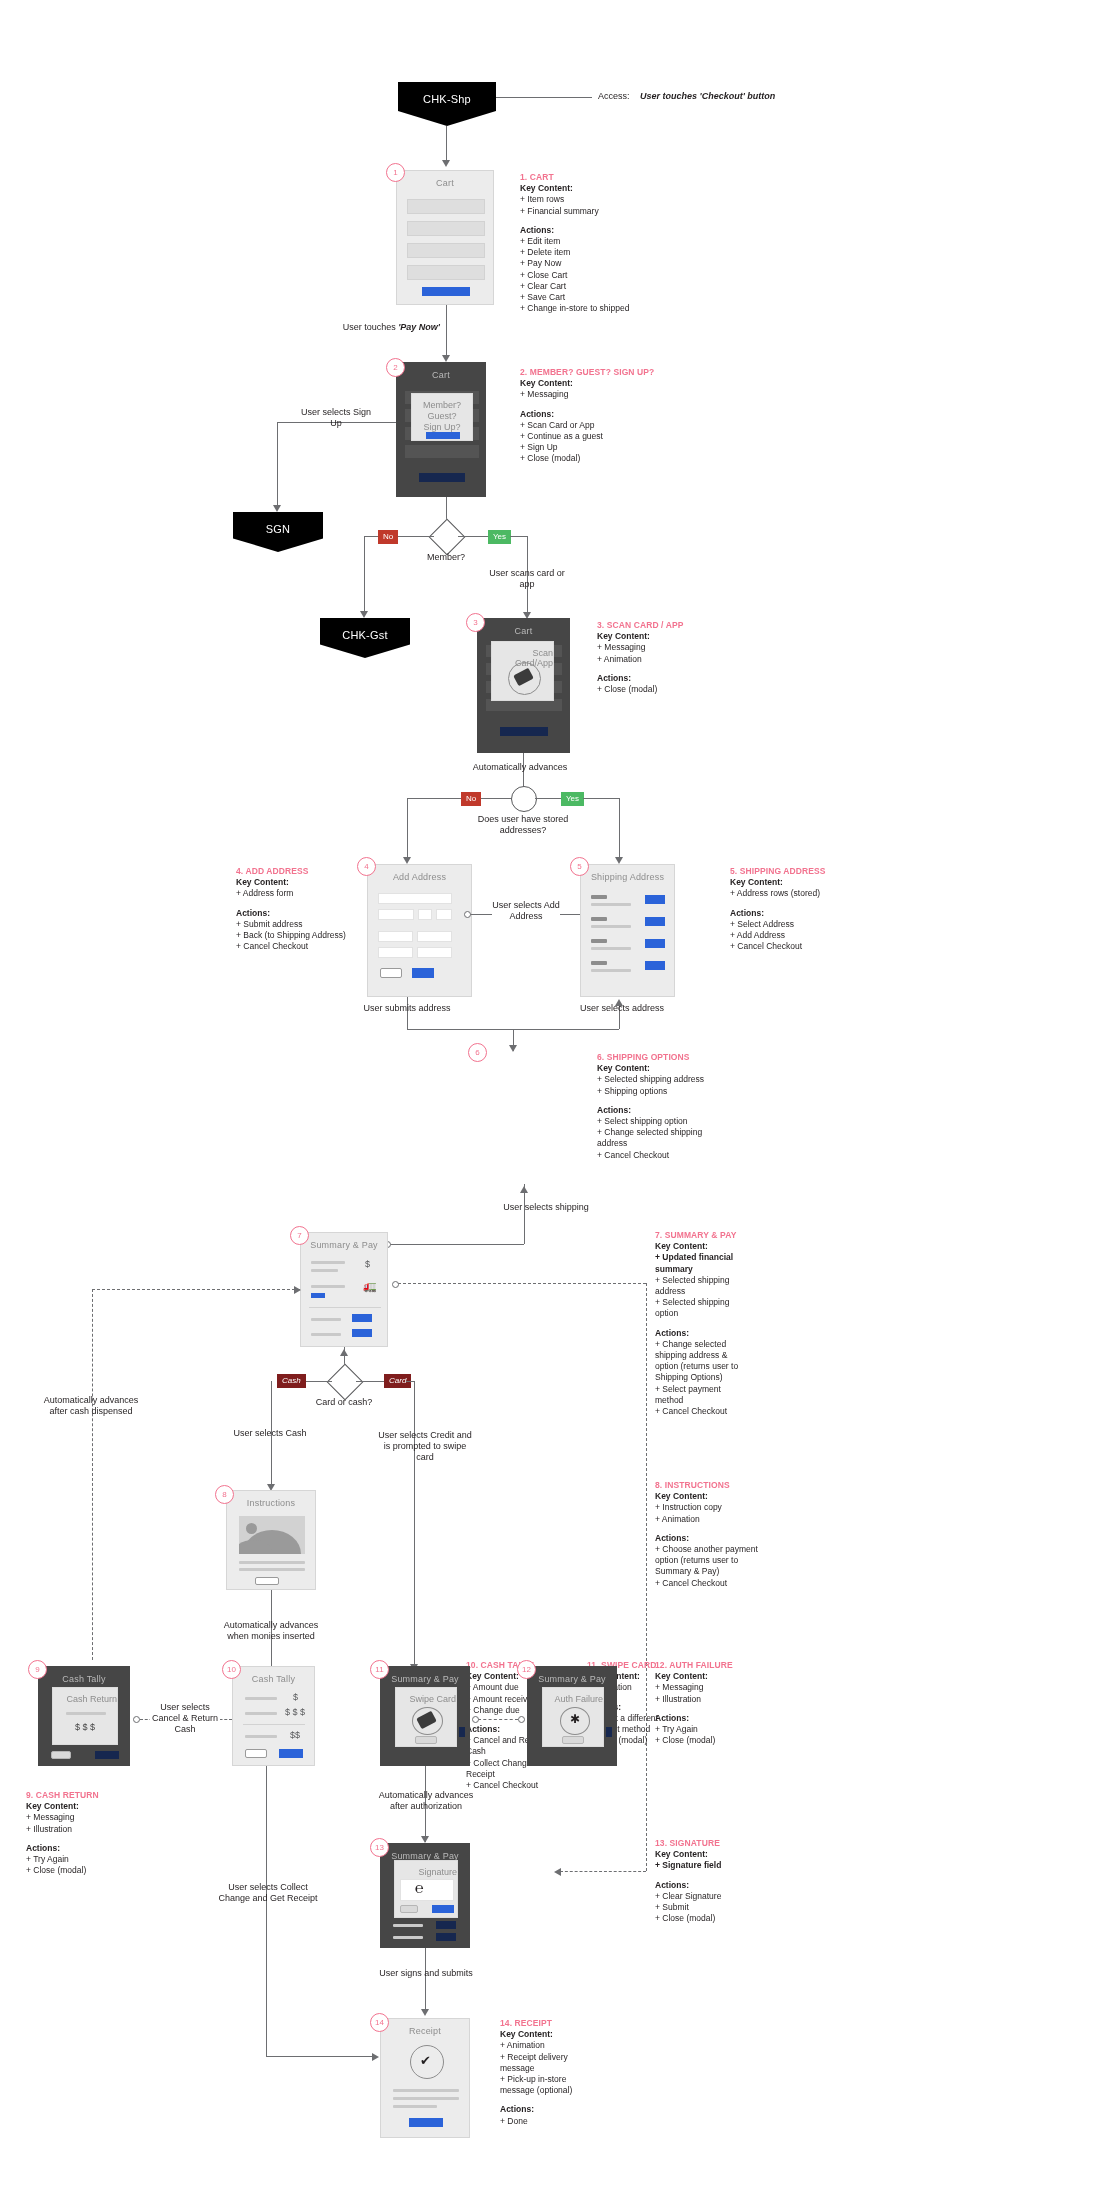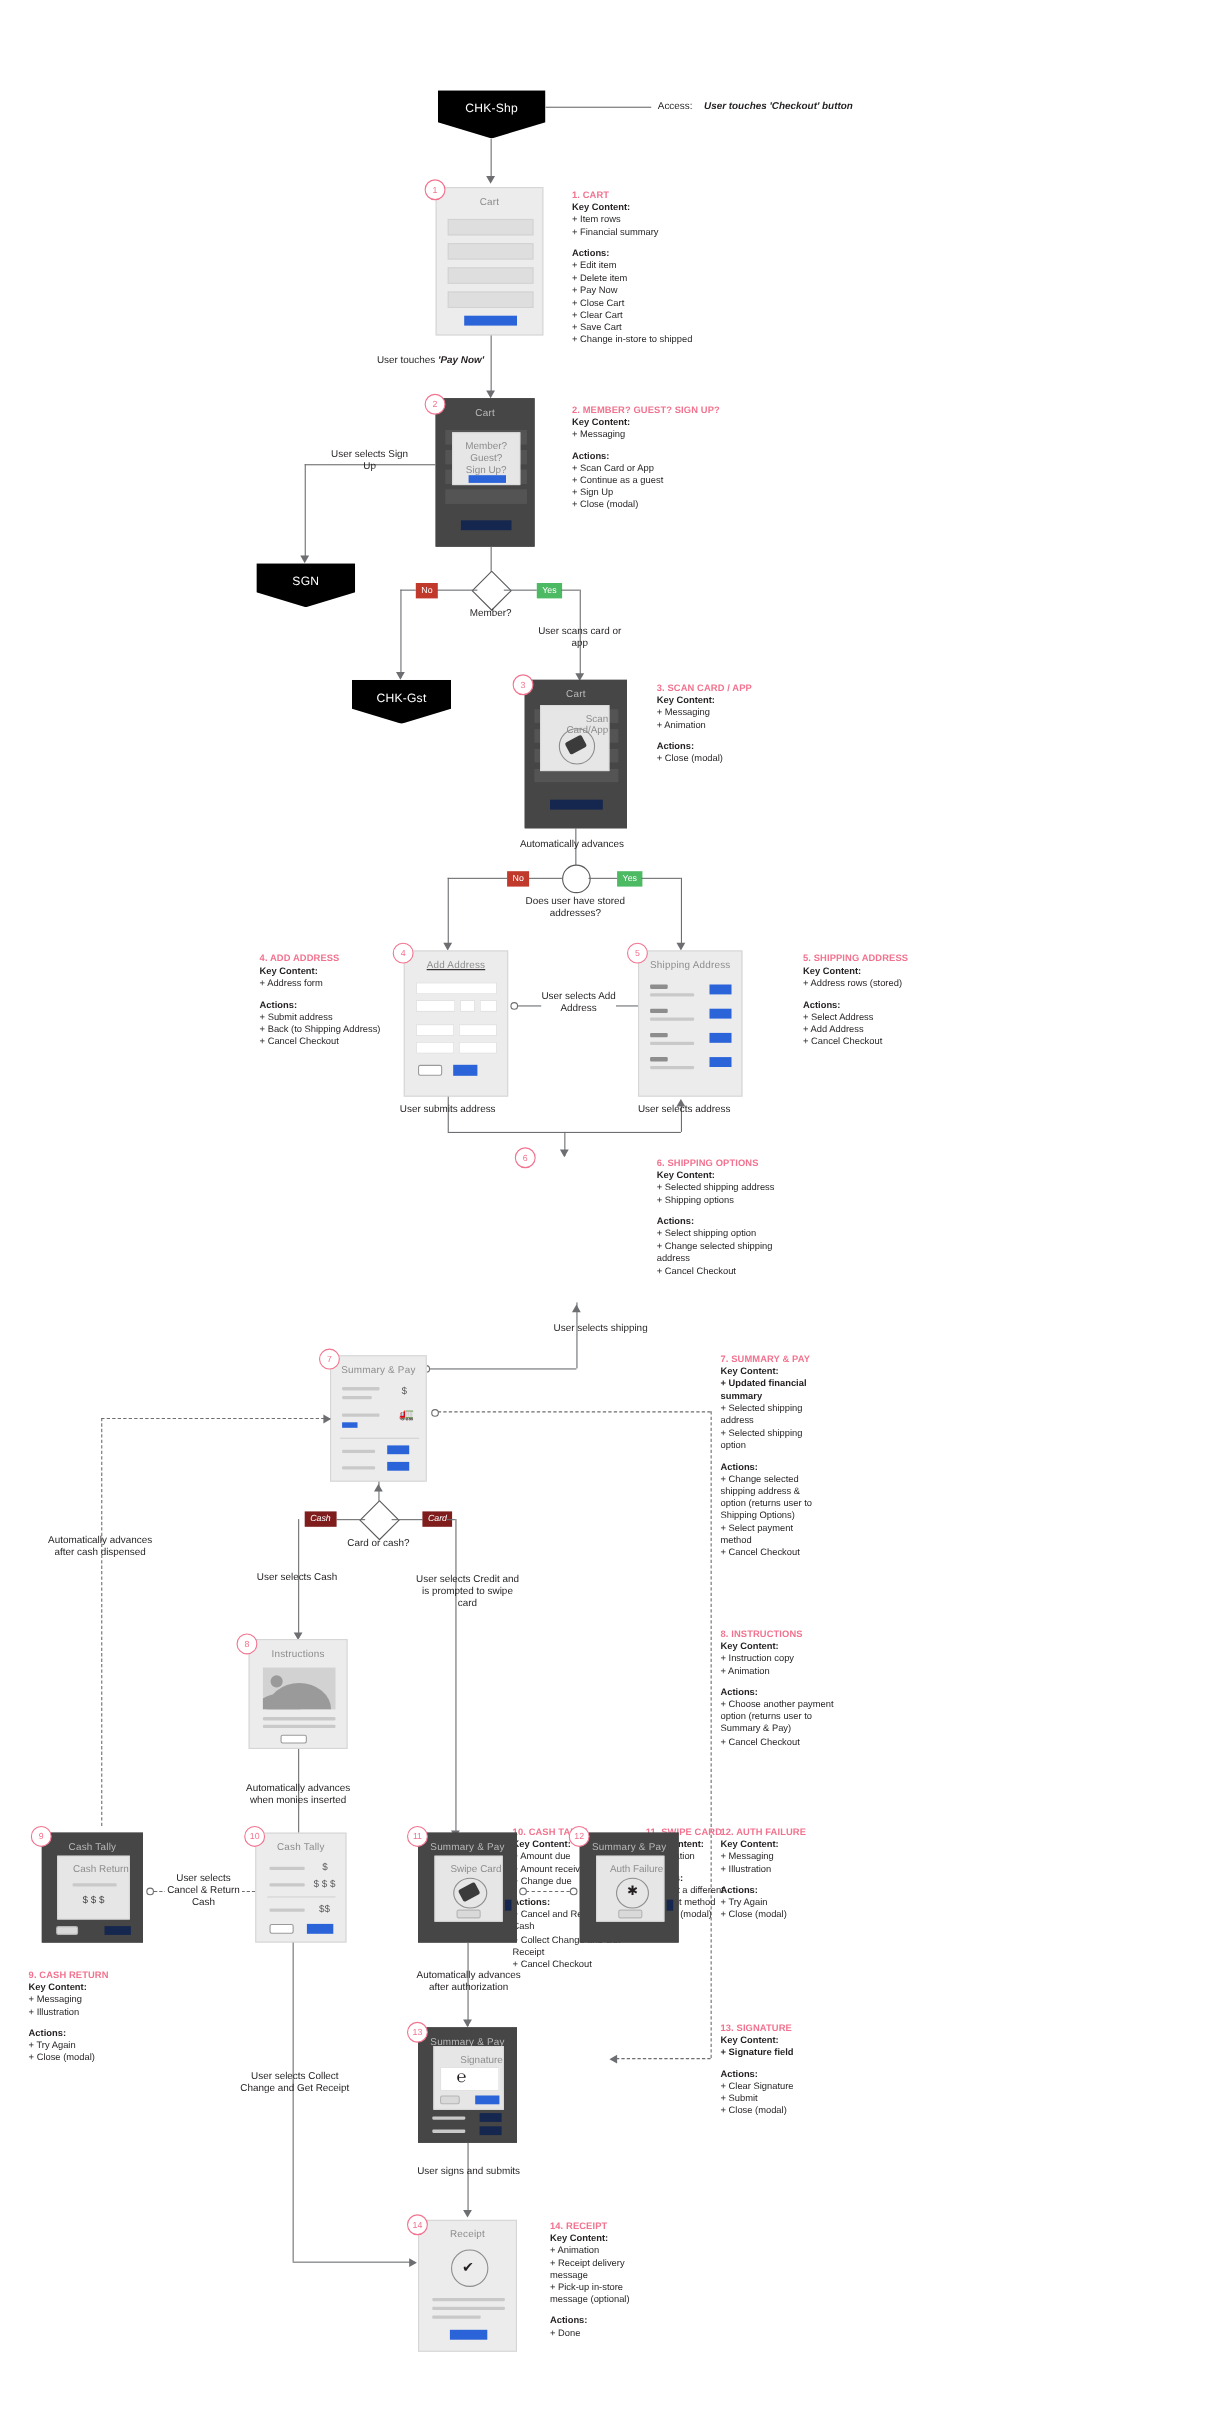--- a/index.html
+++ b/index.html
@@ -320,21 +320,21 @@
   <div class="ln lnv" style="left:407px;top:798px;height:64px;"></div>
   <div class="arrow-down" style="left:403px;top:857px;"></div>
 
   <div class="ln lnh" style="left:535px;top:798px;width:26px;"></div>
   <div class="chip yes" style="left:561px;top:792px;">Yes</div>
   <div class="ln lnh" style="left:583px;top:798px;width:36px;"></div>
   <div class="ln lnv" style="left:619px;top:798px;height:64px;"></div>
   <div class="arrow-down" style="left:615px;top:857px;"></div>
 
   <div class="badge" style="left:357px;top:857px;">4</div>
-  <div class="screen" style="left:367px;top:864px;width:95px;height:133px;text-decoration:underline;">
+  <div class="screen" style="left:367px;top:864px;width:105px;height:133px;">
     <div class="title">Add Address</div>
     <div class="field" style="left:10px;top:28px;width:74px;height:11px;"></div>
     <div class="field" style="left:10px;top:44px;width:36px;height:11px;"></div>
     <div class="field" style="left:50px;top:44px;width:14px;height:11px;"></div>
     <div class="field" style="left:68px;top:44px;width:16px;height:11px;"></div>
     <div class="field" style="left:10px;top:66px;width:35px;height:11px;"></div>
     <div class="field" style="left:49px;top:66px;width:35px;height:11px;"></div>
     <div class="field" style="left:10px;top:82px;width:35px;height:11px;"></div>
     <div class="field" style="left:49px;top:82px;width:35px;height:11px;"></div>
     <div class="btn ghost" style="left:12px;top:103px;width:22px;height:10px;"></div>

